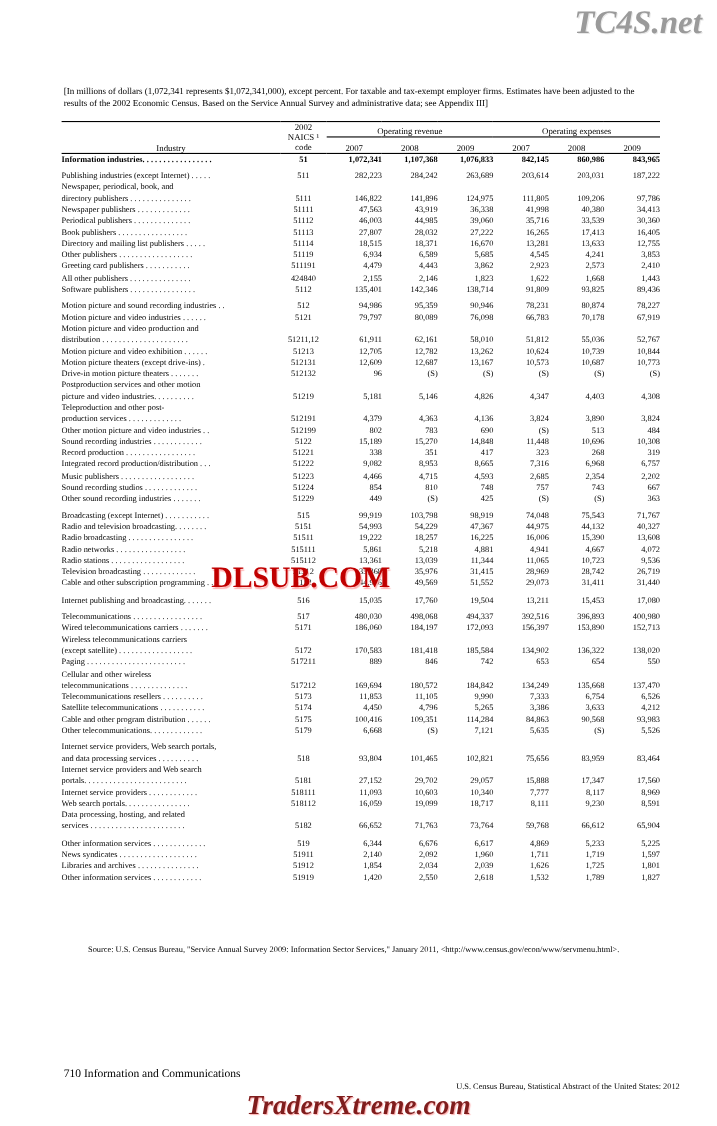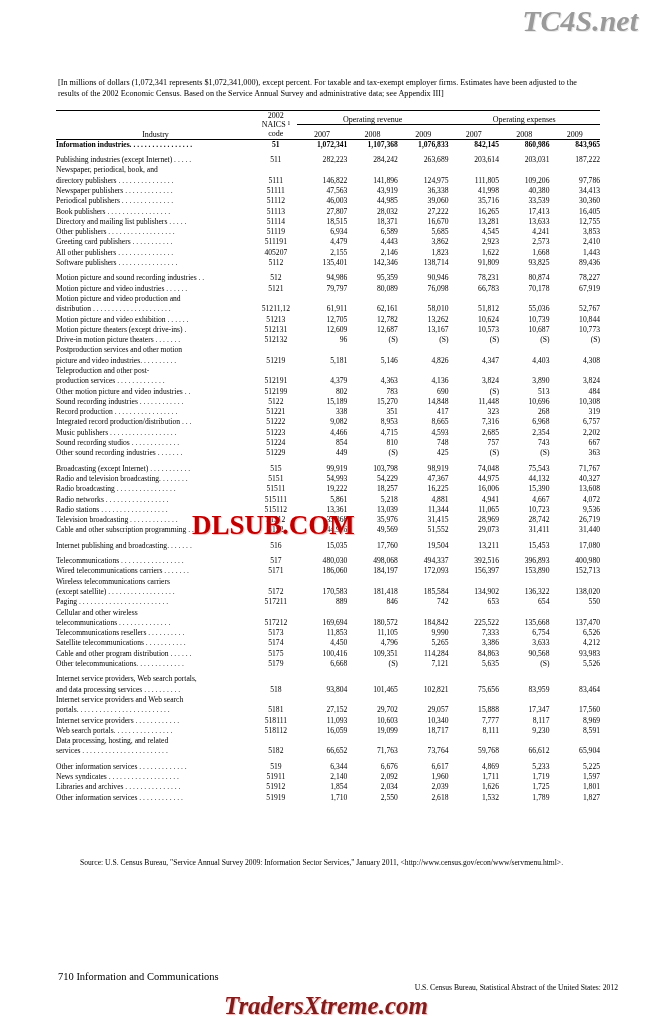--- a/index.html
+++ b/index.html
@@ -322,21 +322,21 @@
           <td class="naics">511191</td>
           <td class="num">4,479</td>
           <td class="num">4,443</td>
           <td class="num">3,862</td>
           <td class="num">2,923</td>
           <td class="num">2,573</td>
           <td class="num">2,410</td>
         </tr>
         <tr class="row">
           <td class="ind i4">All other publishers . . . . . . . . . . . . . . .</td>
-          <td class="naics">405207</td>
+          <td class="naics">424840</td>
           <td class="num">2,155</td>
           <td class="num">2,146</td>
           <td class="num">1,823</td>
           <td class="num">1,622</td>
           <td class="num">1,668</td>
           <td class="num">1,443</td>
         </tr>
         <tr class="row">
           <td class="ind i2">Software publishers . . . . . . . . . . . . . . . .</td>
           <td class="naics">5112</td>
@@ -678,21 +678,21 @@
           <td class="num"></td>
           <td class="num"></td>
           <td class="num"></td>
         </tr>
         <tr class="row">
           <td class="ind i4">telecommunications . . . . . . . . . . . . . .</td>
           <td class="naics">517212</td>
           <td class="num">169,694</td>
           <td class="num">180,572</td>
           <td class="num">184,842</td>
-          <td class="num">225,522</td>
+          <td class="num">134,249</td>
           <td class="num">135,668</td>
           <td class="num">137,470</td>
         </tr>
         <tr class="row">
           <td class="ind i2">Telecommunications resellers . . . . . . . . . .</td>
           <td class="naics">5173</td>
           <td class="num">11,853</td>
           <td class="num">11,105</td>
           <td class="num">9,990</td>
           <td class="num">7,333</td>
@@ -841,21 +841,21 @@
           <td class="num">1,854</td>
           <td class="num">2,034</td>
           <td class="num">2,039</td>
           <td class="num">1,626</td>
           <td class="num">1,725</td>
           <td class="num">1,801</td>
         </tr>
         <tr class="row">
           <td class="ind i2">Other information services . . . . . . . . . . . .</td>
           <td class="naics">51919</td>
-          <td class="num">1,710</td>
+          <td class="num">1,420</td>
           <td class="num">2,550</td>
           <td class="num">2,618</td>
           <td class="num">1,532</td>
           <td class="num">1,789</td>
           <td class="num">1,827</td>
         </tr>
       </tbody>
   </table>
 
   <div class="wm-dlsub">DLSUB.COM</div>

